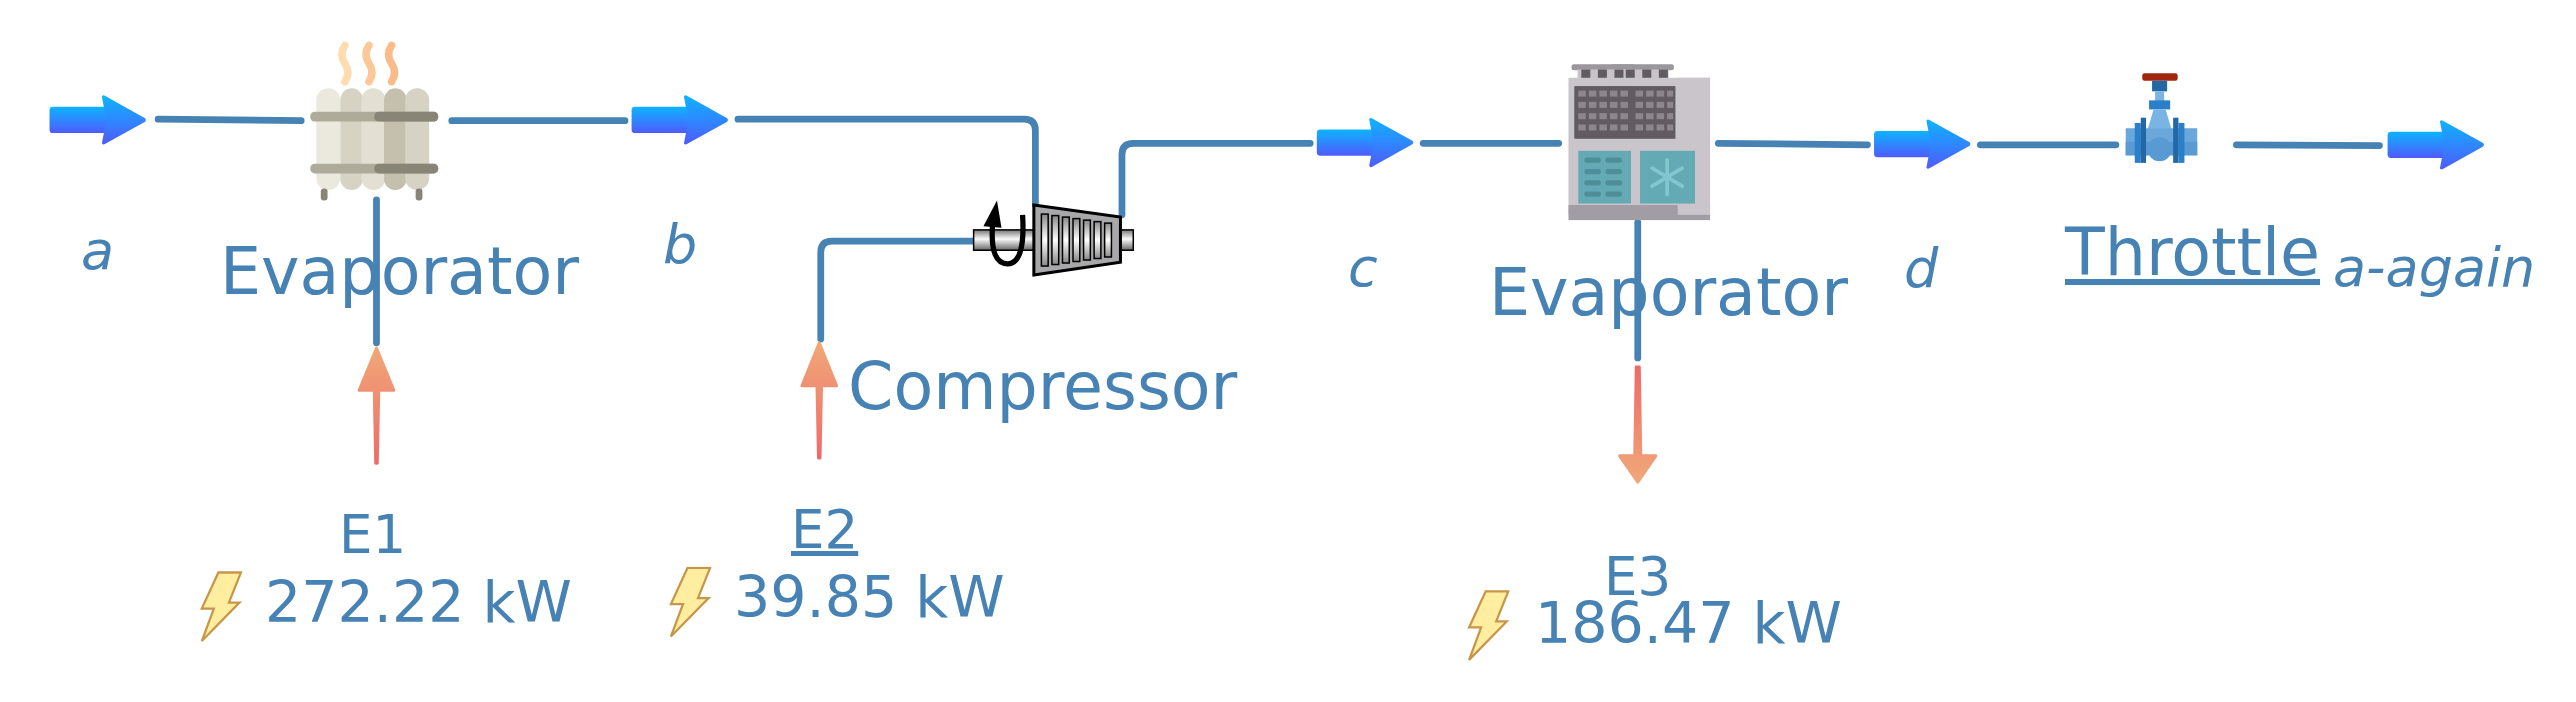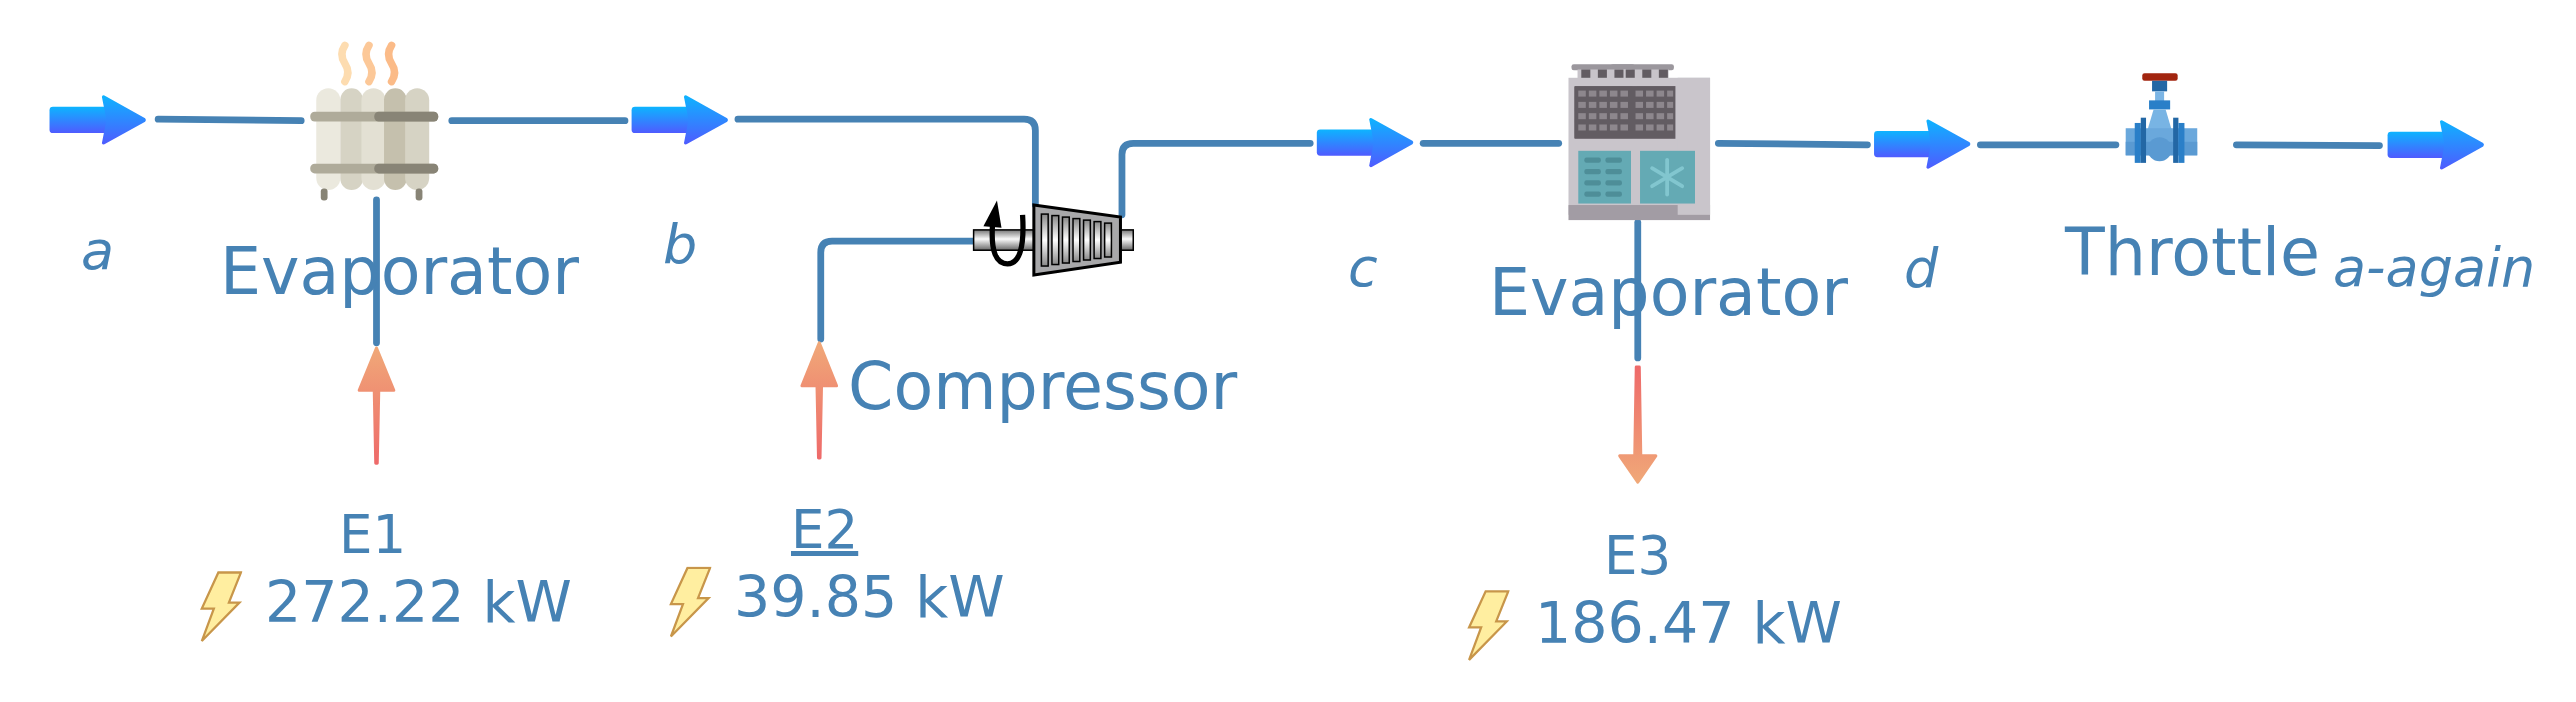--- a/index.html
+++ b/index.html
@@ -221,23 +221,23 @@
 
 <div class="lbl state" style="left:81px; top:224px;">a</div>
 <div class="lbl state" style="left:663px; top:218px;">b</div>
 <div class="lbl state" style="left:1348px; top:241px;">c</div>
 <div class="lbl state" style="left:1904px; top:242px;">d</div>
 <div class="lbl state" style="left:2333px; top:241px;">a-again</div>
 
 <div class="lbl comp" style="left:220px; top:239px;">Evaporator</div>
 <div class="lbl comp" style="left:848px; top:354px;">Compressor</div>
 <div class="lbl comp" style="left:1489px; top:260px;">Evaporator</div>
-<div class="lbl comp" style="left:2065px; top:220px;">Throttle</div>
+<div class="lbl comp" style="left:2065px; top:220px;text-decoration:underline;">Throttle</div>
 
 <div class="lbl elbl" style="left:339px; top:508px;">E1</div>
 <div class="lbl eval" style="left:265px; top:574px;">272.22 kW</div>
 
 <div class="lbl elbl" style="left:791px; top:503px;text-decoration:underline;">E2</div>
 <div class="lbl eval" style="left:734px; top:569px;">39.85 kW</div>
 
-<div class="lbl elbl" style="left:1604px; top:529px;text-align:center;">E3</div>
+<div class="lbl elbl" style="left:1604px; top:550px;text-align:center;">E3</div>
 <div class="lbl eval" style="left:1535px; top:595px;">186.47 kW</div>
 
 
 </body></html>

